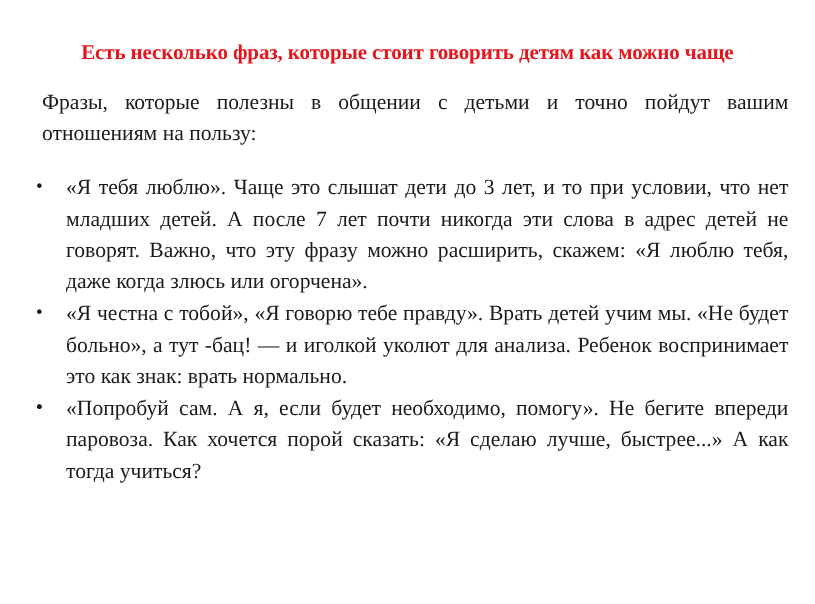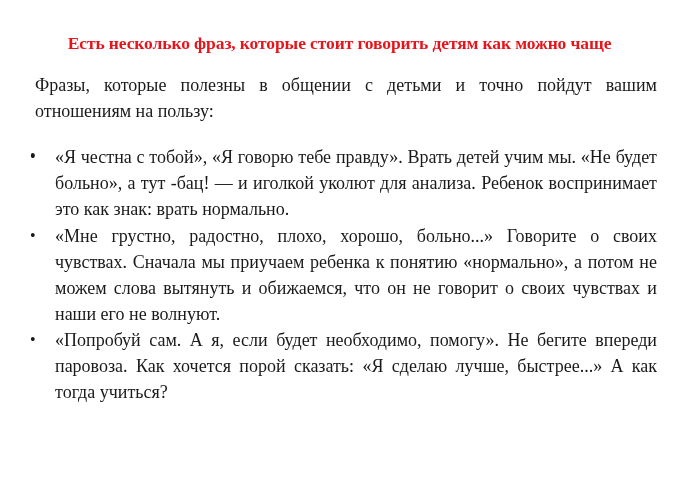--- a/index.html
+++ b/index.html
@@ -38,27 +38,27 @@
 <body>
 
 <div>
   <div class="title">Есть несколько фраз, которые стоит говорить детям как можно чаще</div>
 
   <p class="intro">Фразы, которые полезны в общении с детьми и точно пойдут вашим отношениям на пользу:</p>
 
   <ul class="list">
     <li class="item">
       <span class="bullet">•</span>
+      <span>«Я тебя люблю». Чаще это слышат дети до 3 лет, и то при условии, что нет младших детей. А после 7 лет почти никогда эти слова в адрес детей не говорят. Важно, что эту фразу можно расширить, скажем: «Я люблю тебя, даже когда злюсь или огорчена».</span>
     </li>
     <li class="item">
       <span class="bullet">•</span>
       <span>«Я честна с тобой», «Я говорю тебе правду». Врать детей учим мы. «Не будет больно», а тут -бац! — и иголкой уколют для анализа. Ребенок воспринимает это как знак: врать нормально.</span>
     </li>
     <li class="item">
       <span class="bullet">•</span>
-      <span>«Мне грустно, радостно, плохо, хорошо, больно...» Говорите о своих чувствах. Сначала мы приучаем ребенка к понятию «нормально», а потом не можем слова вытянуть и обижаемся, что он не говорит о своих чувствах и наши его не волнуют.</span>
     </li>
     <li class="item">
       <span class="bullet">•</span>
       <span>«Попробуй сам. А я, если будет необходимо, помогу». Не бегите впереди паровоза. Как хочется порой сказать: «Я сделаю лучше, быстрее...» А как тогда учиться?</span>
     </li>
   </ul>
 </div>
 
 </body></html>

